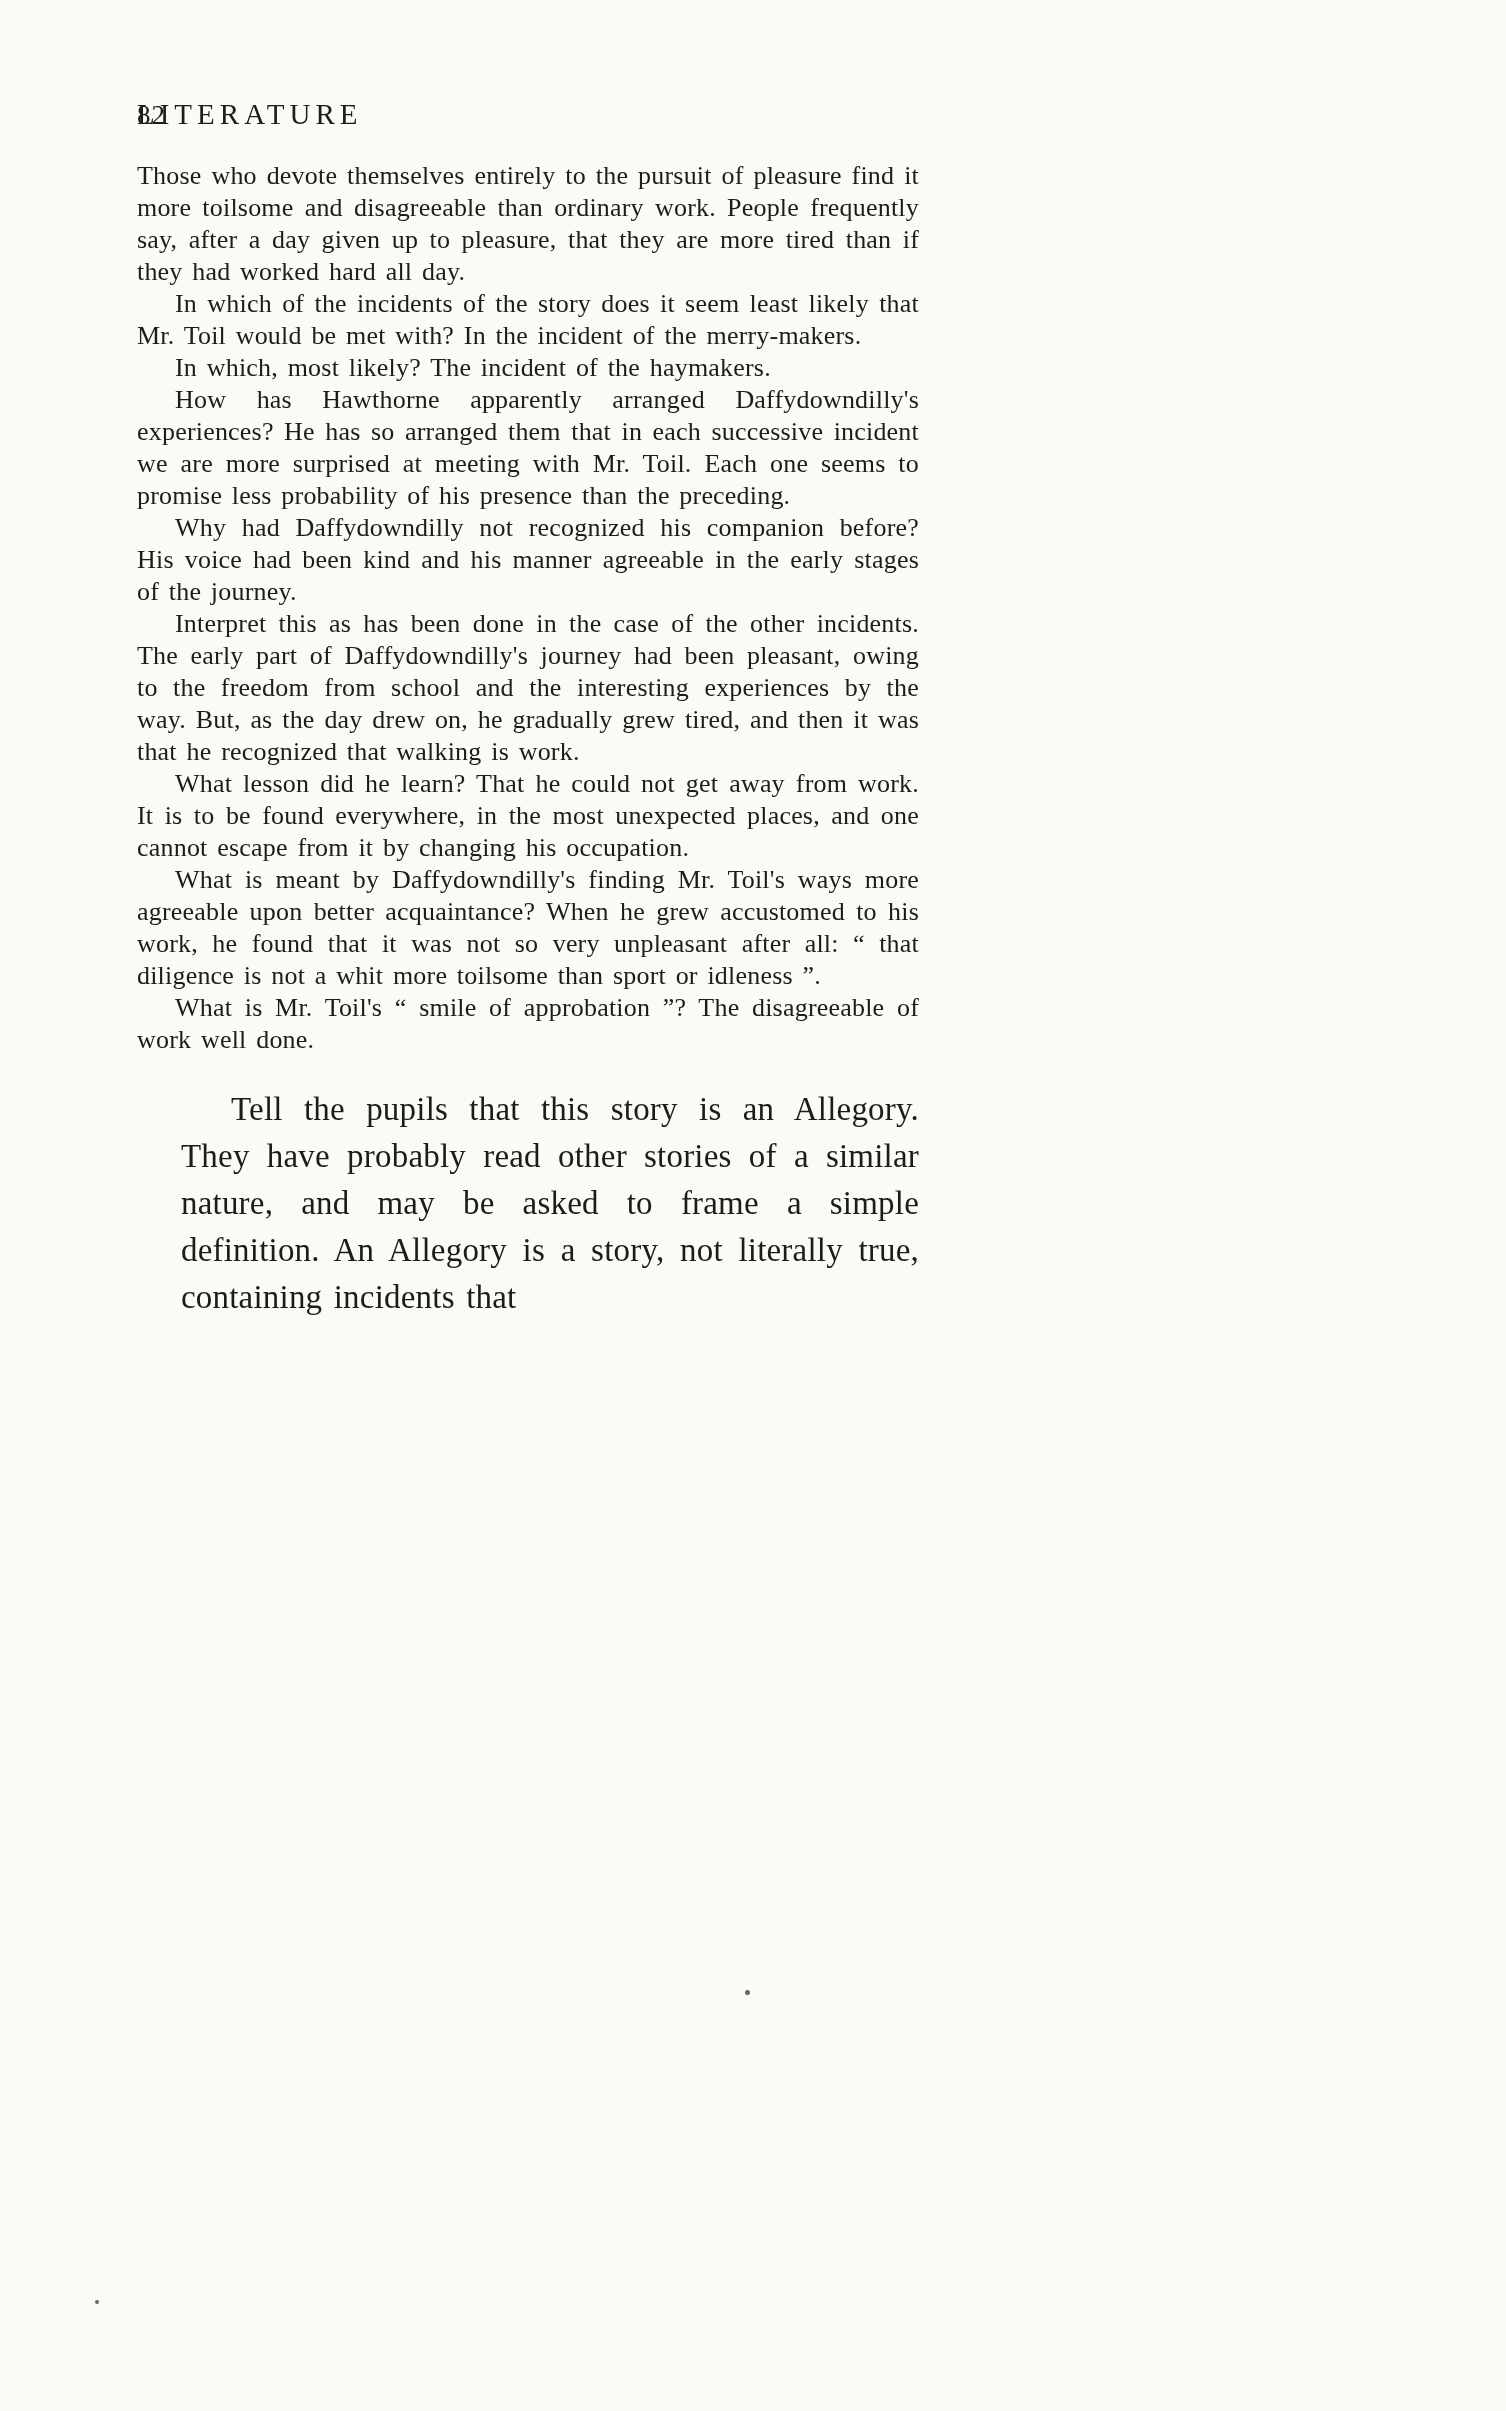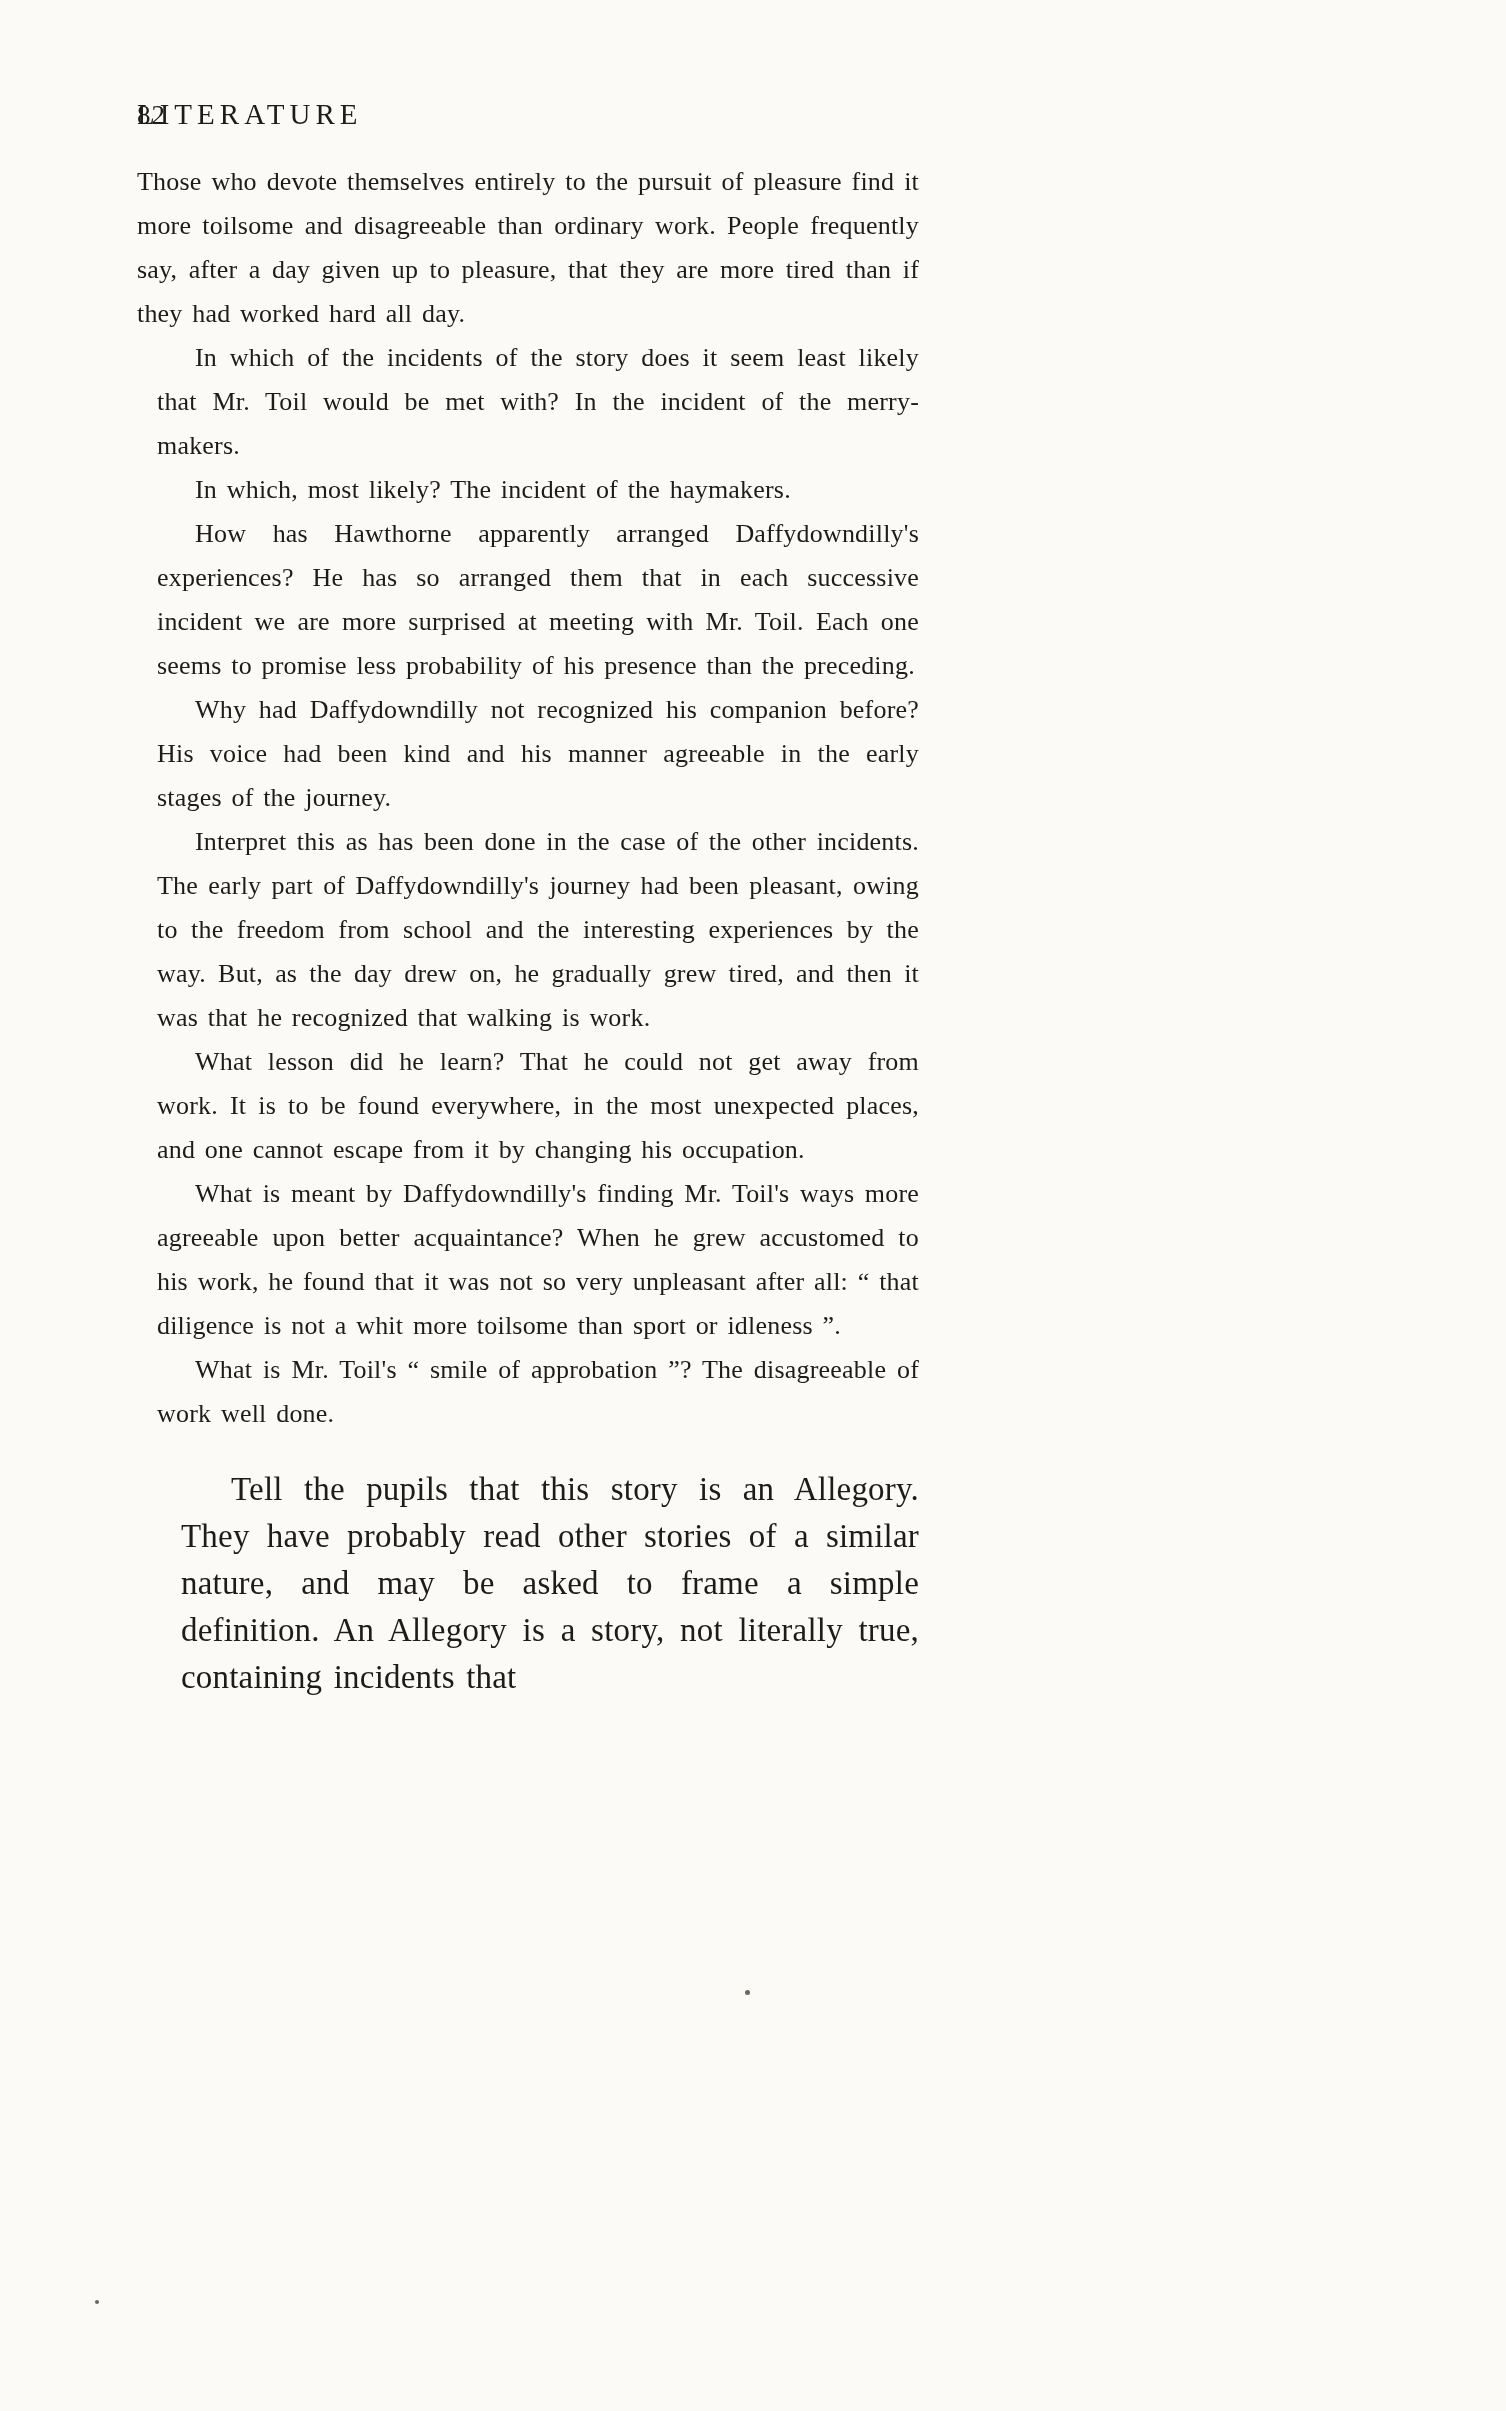--- a/index.html
+++ b/index.html
@@ -52,27 +52,26 @@
     left: 137px;
     width: 782px;
     text-align: justify;
   }
   .para {
     margin: 0;
     color: var(--ink);
   }
   .para.body {
     font-size: 26px;
-    line-height: 44px;
+    line-height: 32px;
     word-spacing: 3px;
     letter-spacing: 0.2px;
   }
   .para.body.indent {
     text-indent: 38px;
-    margin-left: 20px;
   }
   .para.lead {
     font-size: 33px;
     line-height: 47px;
     word-spacing: 3px;
     letter-spacing: 0.2px;
     margin-top: 30px;
     margin-left: 44px;
   }
   .para.lead.indent {

